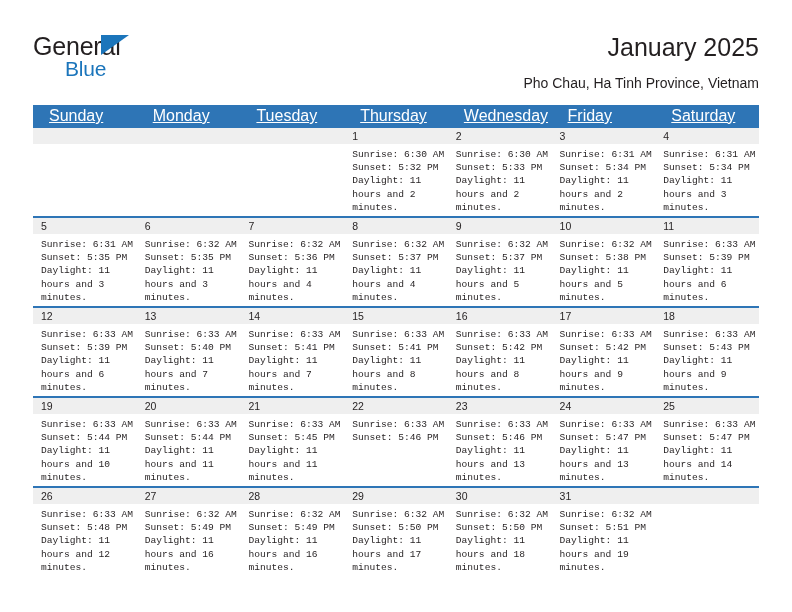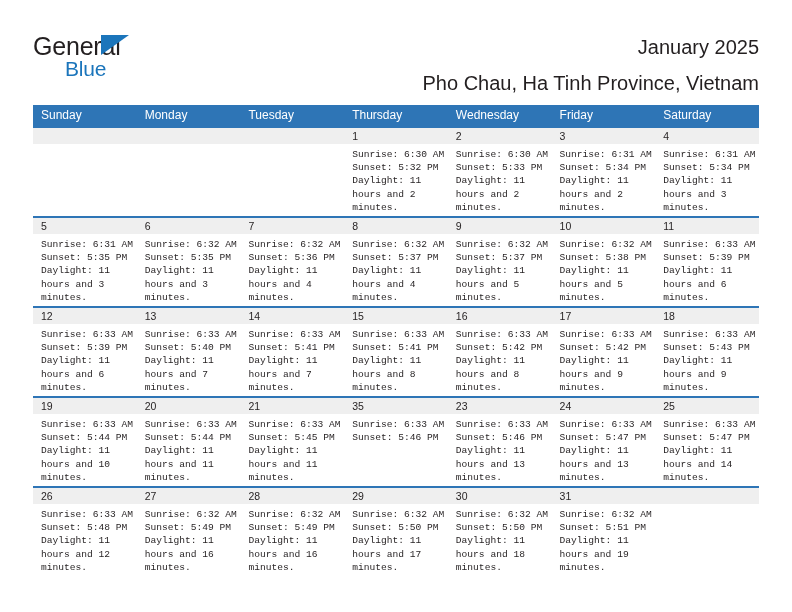--- a/index.html
+++ b/index.html
@@ -69,29 +69,29 @@
     letter-spacing: -0.2px;
   }
 
   .titles {
     position: absolute;
     right: 0;
     top: 0;
     text-align: right;
   }
   .cal-title {
-    font-size: 20px;
+    font-size: 25px;
     color: #231f20;
     line-height: 34px;
     white-space: nowrap;
     font-weight: normal;
     margin: 0;
   }
   .cal-subtitle {
-    font-size: 20px;
+    font-size: 14px;
     color: #231f20;
     line-height: 20px;
     margin-top: 9px;
     white-space: nowrap;
   }
 
   
   .calendar {
     position: absolute;
     left: 33px;
@@ -100,26 +100,27 @@
   }
 
   .weekdays {
     display: grid;
     grid-template-columns: repeat(7, 1fr);
     background: #2e75b6;
     height: 21px;
   }
   .weekday {
     color: #ffffff;
-    font-size: 12px;
+    font-size: 16px;
     line-height: 21px;
-    padding-left: 8px;
+    padding-left: 16px;
     box-sizing: border-box;
     white-space: nowrap;
     overflow: hidden;
+    text-decoration: underline;
   }
 
   .week {
     display: grid;
     grid-template-columns: repeat(7, 1fr);
     border-top: 2px solid #2e75b6;
     height: 88px;
   }
   .week:first-of-type {
     border-top: 2px solid #2e75b6;
@@ -367,21 +368,21 @@
           </div>
           <div class="day">
             <div class="day-num">21</div>
             <div class="day-info">
               <div>Sunrise: 6:33 AM</div>
               <div>Sunset: 5:45 PM</div>
               <div class="wrap">Daylight: 11 hours and 11 minutes.</div>
             </div>
           </div>
           <div class="day">
-            <div class="day-num">35</div>
+            <div class="day-num">22</div>
             <div class="day-info">
               <div>Sunrise: 6:33 AM</div>
               <div>Sunset: 5:46 PM</div>
             </div>
           </div>
           <div class="day">
             <div class="day-num">23</div>
             <div class="day-info">
               <div>Sunrise: 6:33 AM</div>
               <div>Sunset: 5:46 PM</div>

